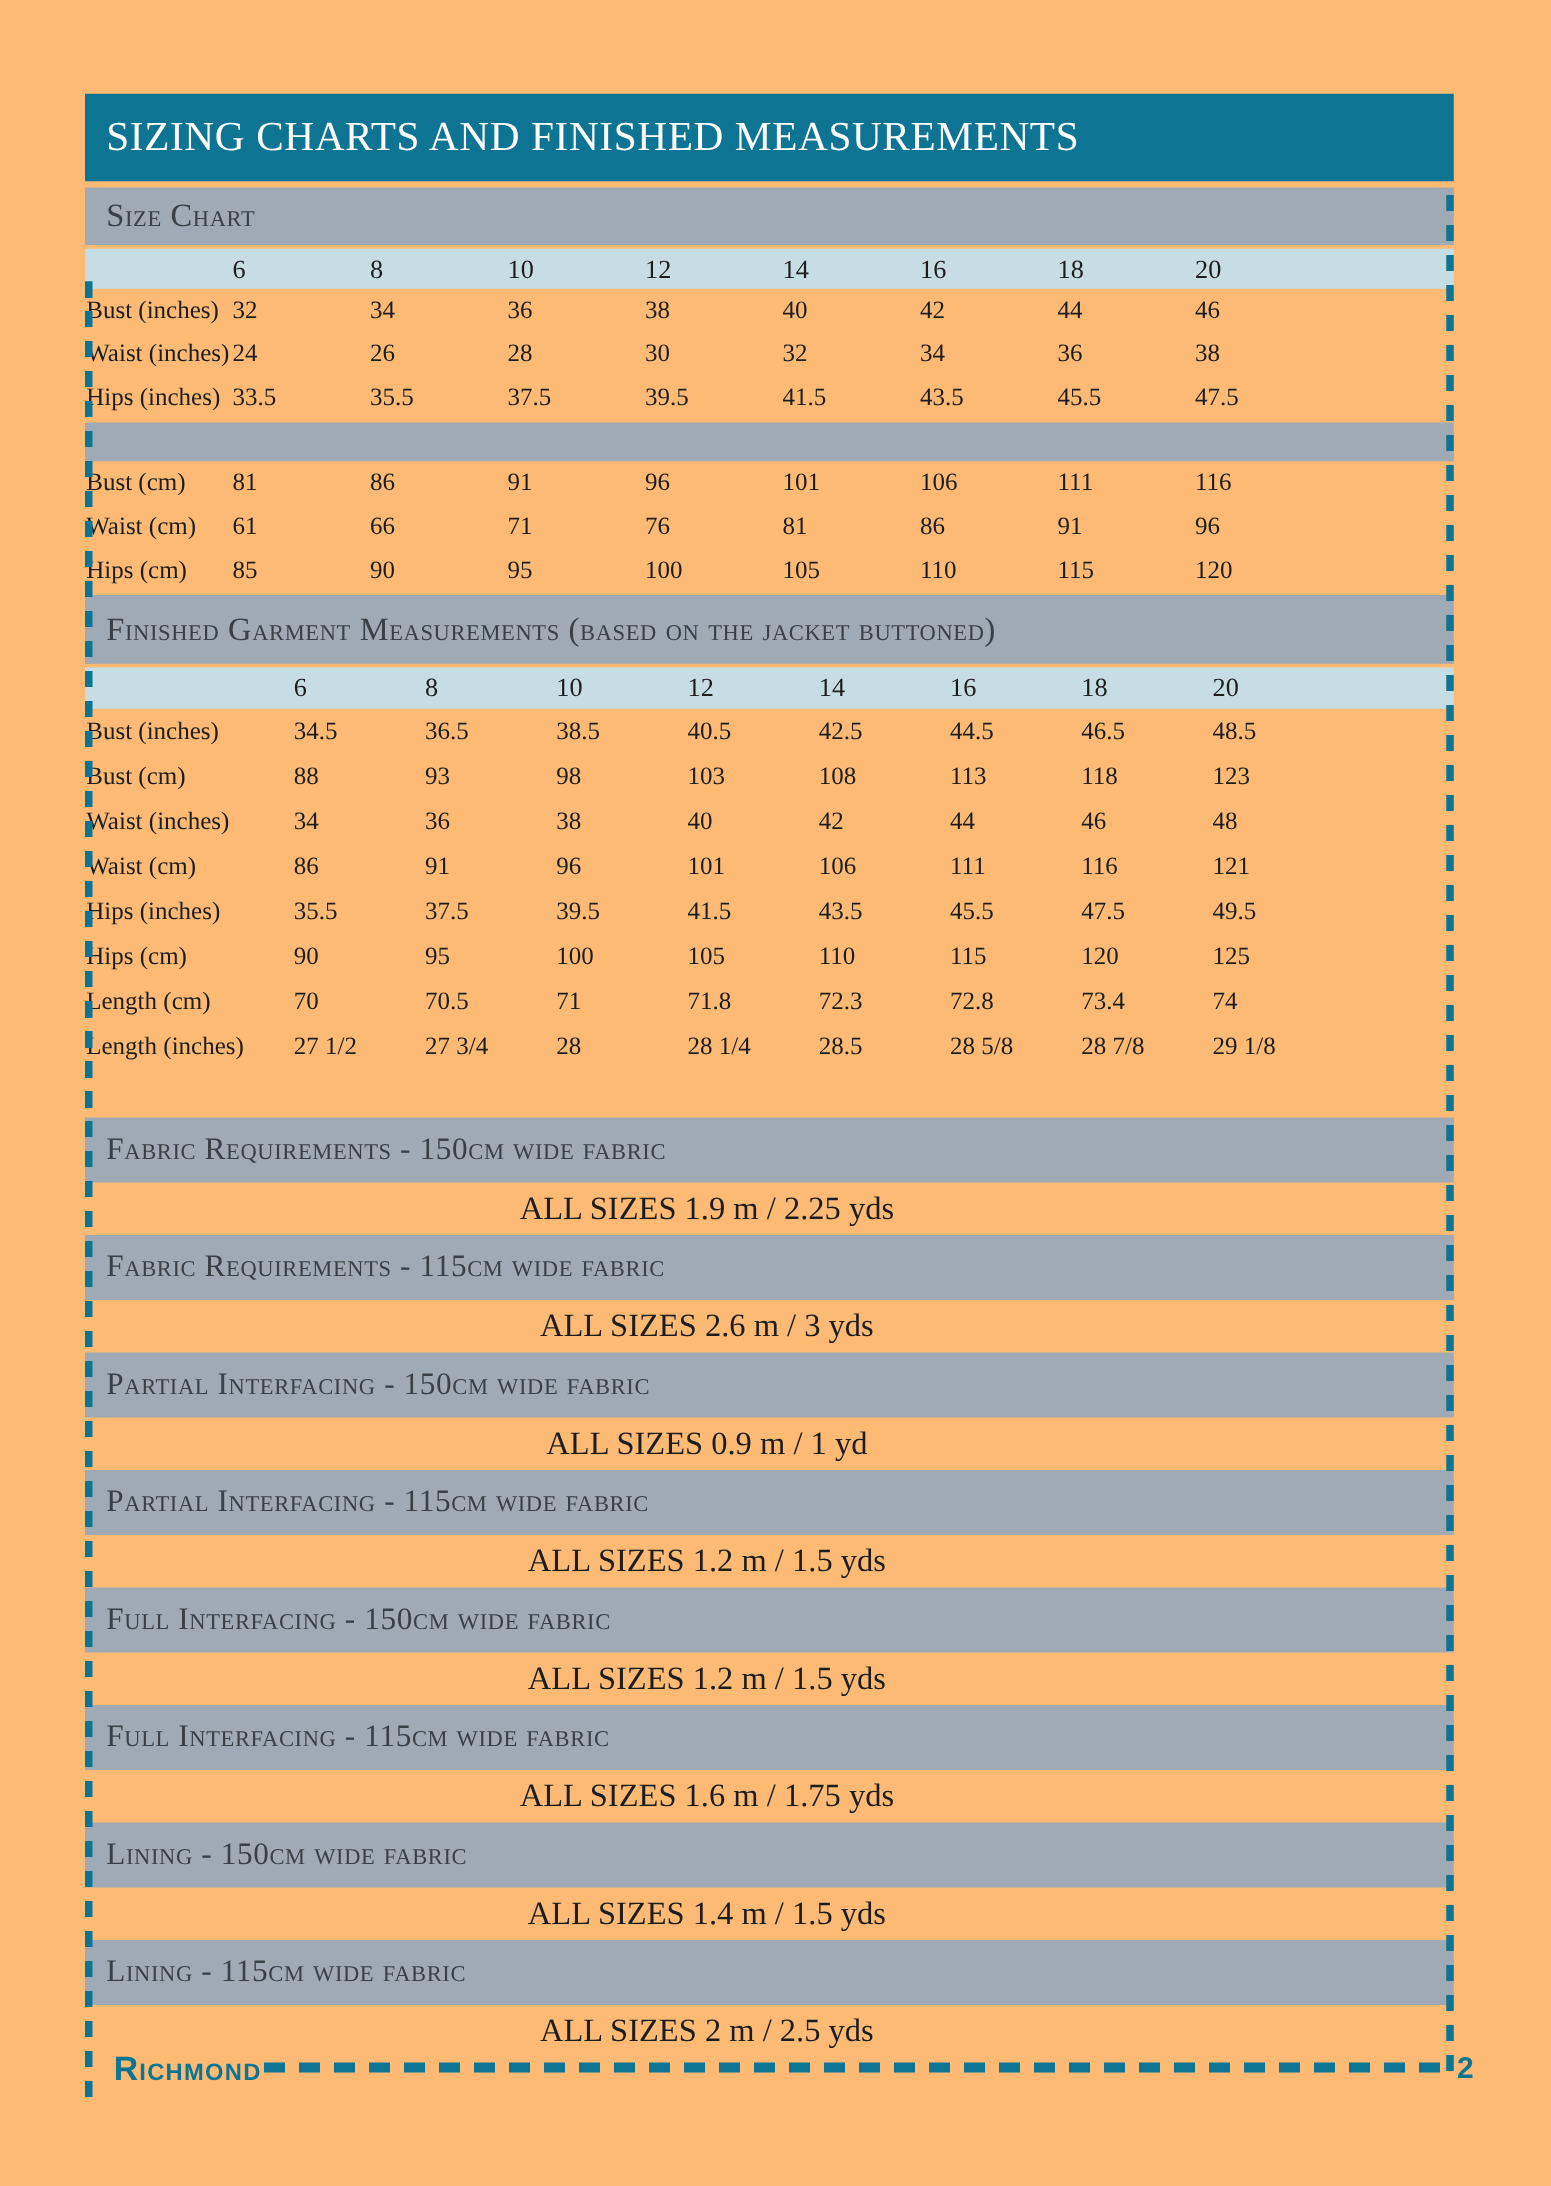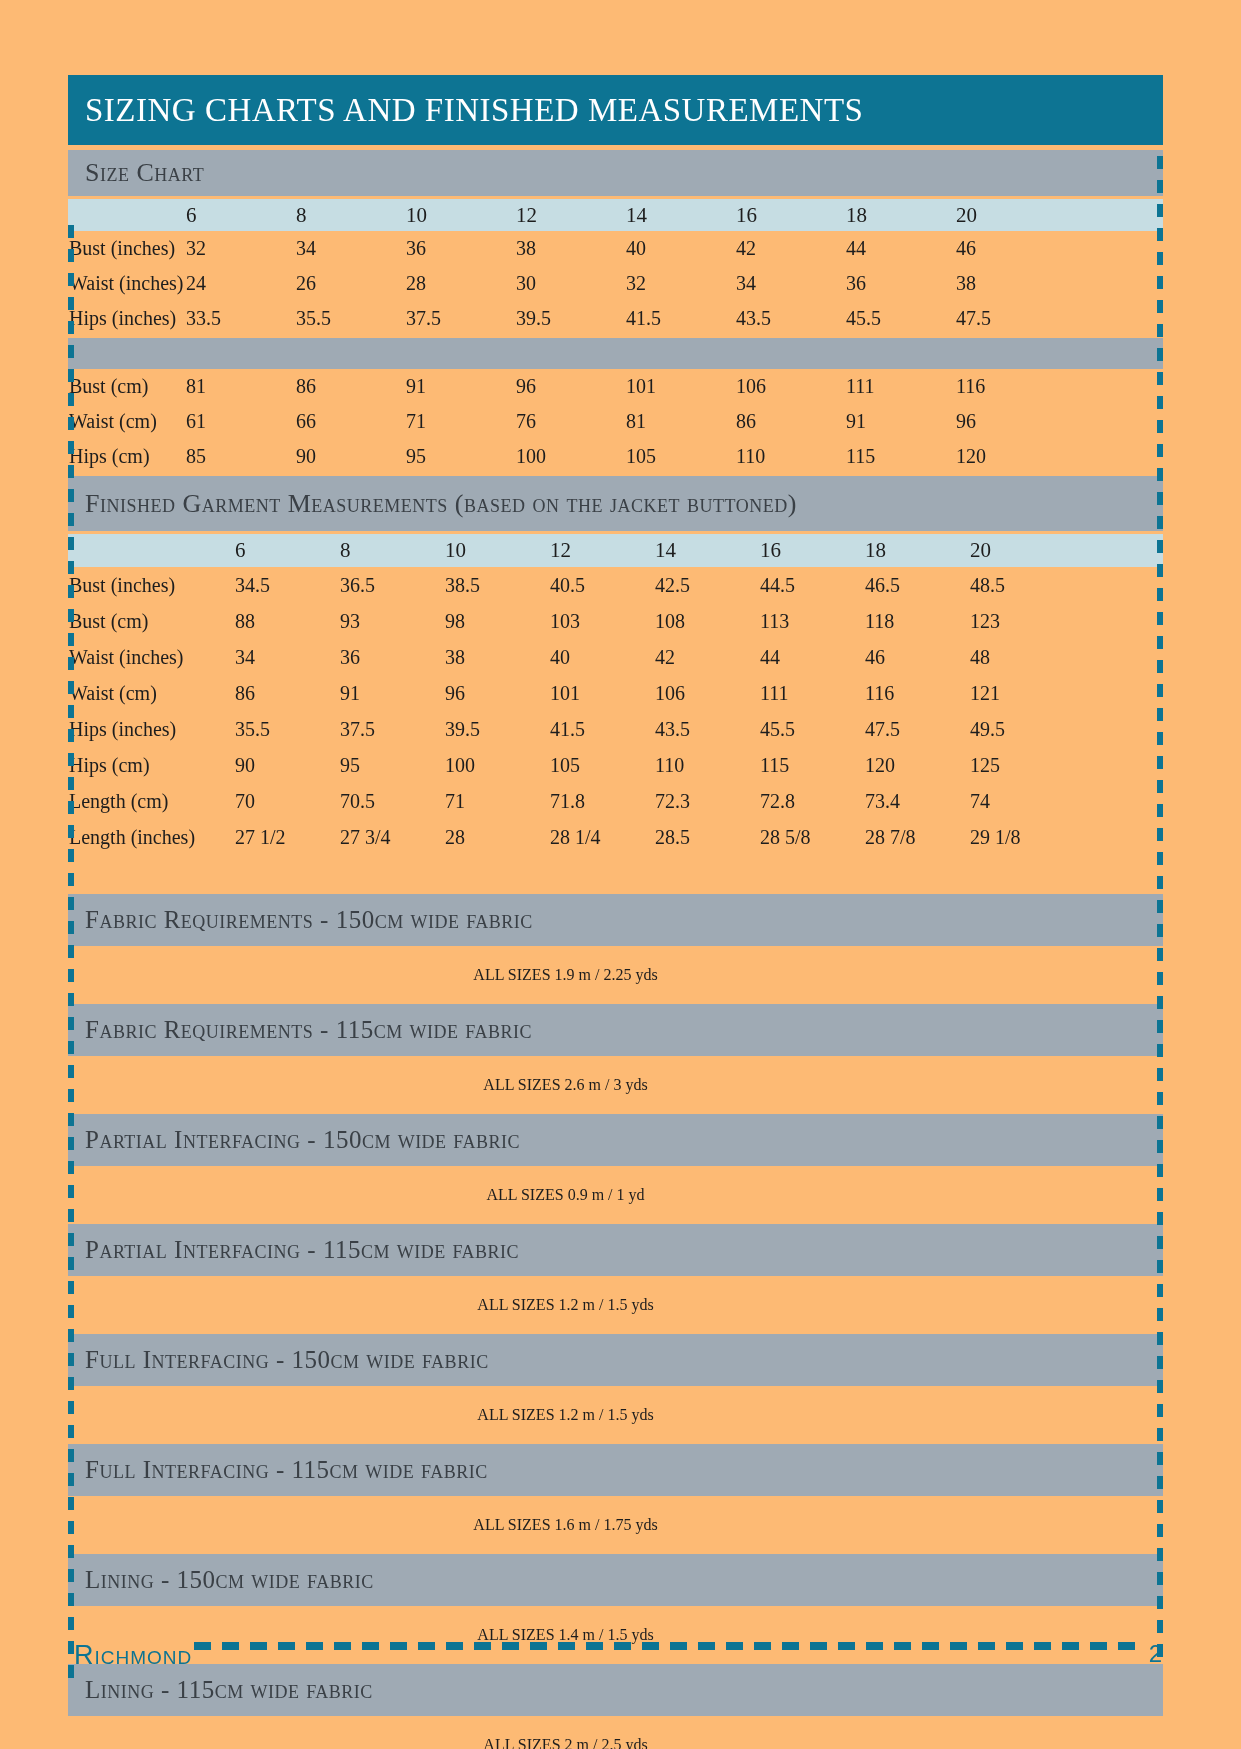--- a/index.html
+++ b/index.html
@@ -23,30 +23,30 @@
   .grid1{display:grid;grid-template-columns:118px repeat(8,110px);}
   .grid2{display:grid;grid-template-columns:167px repeat(8,105px);}
   .blue-row{background:#C6DDE3;height:32px;margin-top:3px;align-items:center;
             font-size:21px;color:#1d1d1d;}
   .blue-row.grid2{height:33px;}
   .drow{height:35px;align-items:center;font-size:20px;color:#1d1d1d;}
   .t2row{height:36px;}
   .cell{white-space:nowrap;}
   .lbl{padding-left:1px;}
 
-  .req-value{height:58px;display:flex;align-items:center;justify-content:center;
-             padding-right:100px;font-size:16px;color:#1d1d1d;}
+  .req-value{height:42px;display:flex;align-items:center;justify-content:center;
+             padding-right:100px;font-size:26px;color:#1d1d1d;}
 
   .vdash{position:absolute;width:6px;z-index:10;
          background-image:repeating-linear-gradient(to bottom,#0D7493 0 13px,transparent 13px 24px);}
   .vdash-left{left:68px;top:225px;height:1463px;}
   .vdash-right{left:1157px;top:156px;height:1506px;}
 
-  .footer{position:absolute;left:74px;width:1088px;top:1642px;display:flex;
-          align-items:flex-start;z-index:11;font-family:"Liberation Sans", sans-serif;}
+  .footer{position:absolute;left:91px;width:1088px;top:1642px;display:flex;
+          align-items:center;z-index:11;font-family:"Liberation Sans", sans-serif;font-weight:bold;}
   .brand{color:#0D7493;font-size:27px;font-variant:small-caps;letter-spacing:1px;line-height:1;}
   .hdash{flex:1;height:8px;margin:0 10px 3px 2px;
          background-image:repeating-linear-gradient(to right,#0D7493 0 17px,transparent 17px 28px);}
   .page-num{color:#0D7493;font-size:24px;line-height:1;margin-bottom:1px;}
 </style>
 </head>
 <body>
 
 <div class="page">
   <div class="content">

